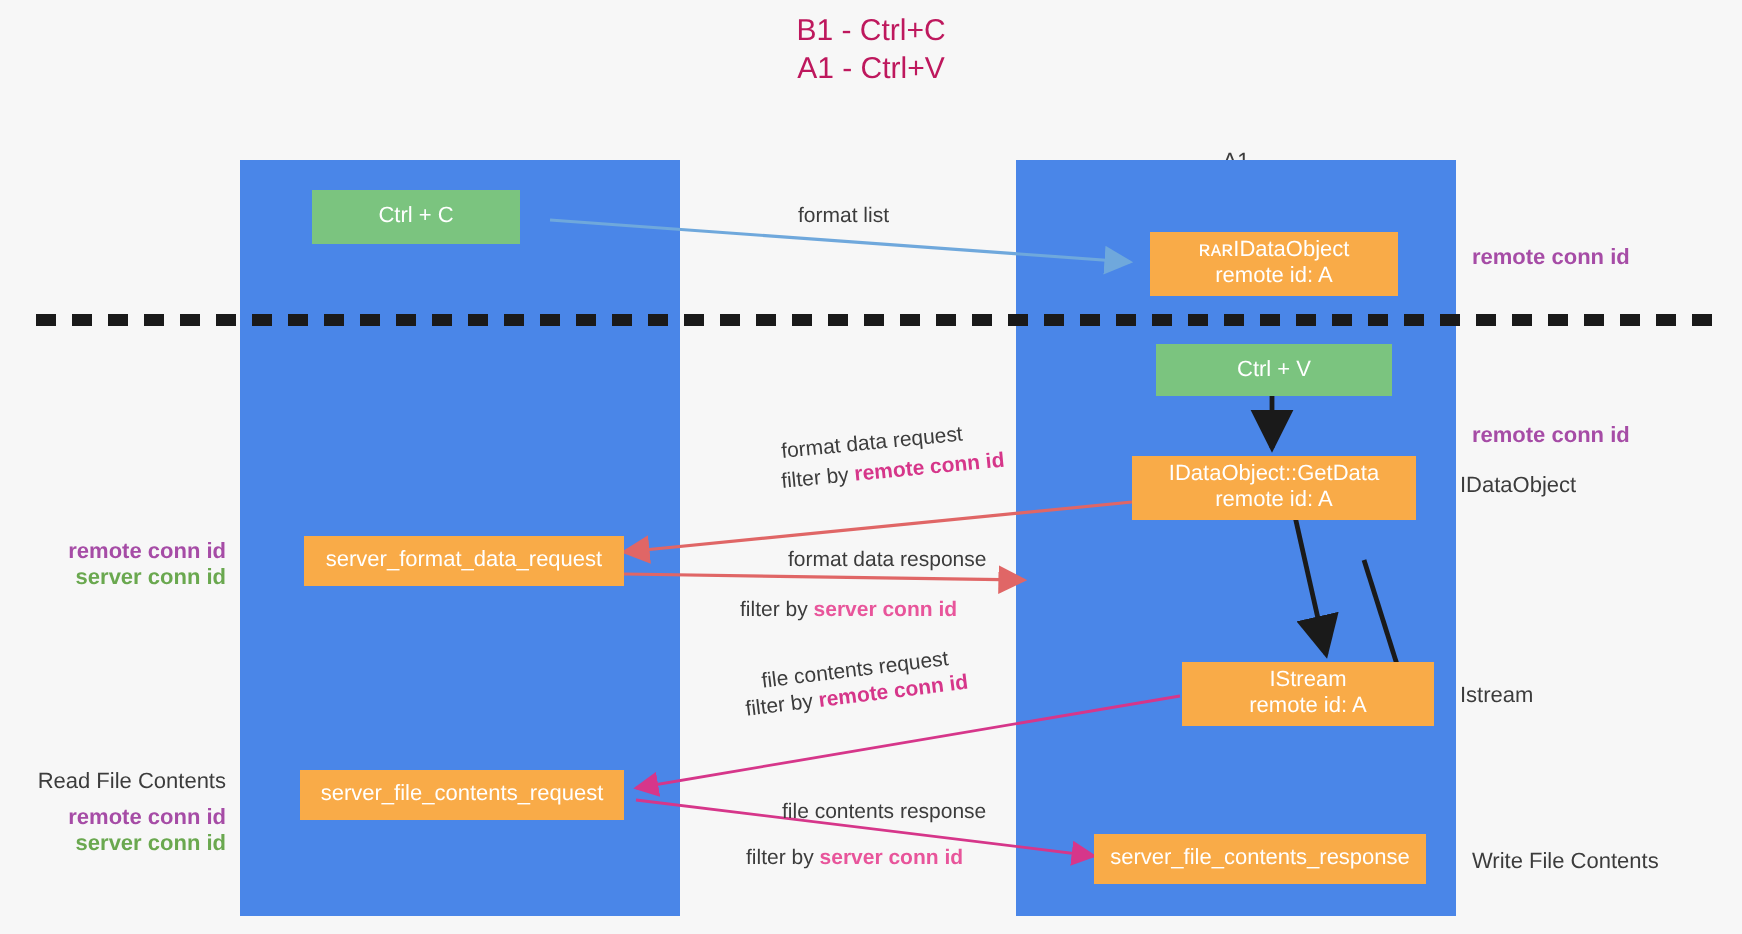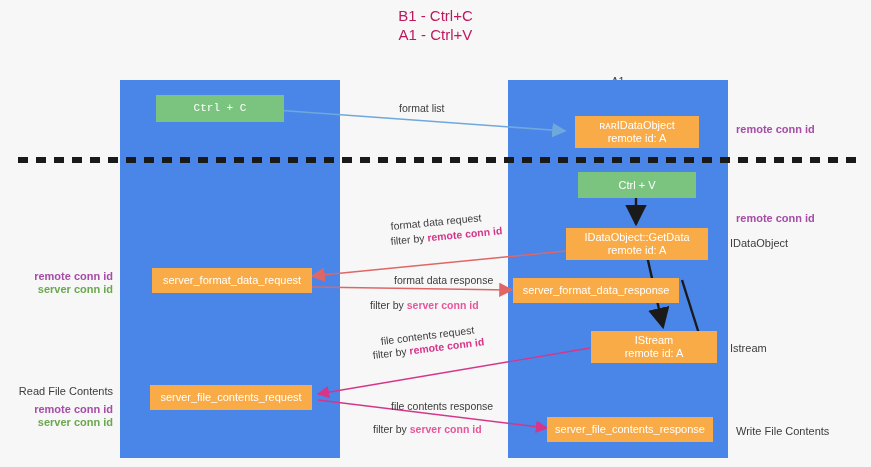--- a/index.html
+++ b/index.html
@@ -98,33 +98,32 @@
 
     <line x1="647" y1="256" x2="663" y2="327" stroke="#1a1a1a" stroke-width="2.4" marker-end="url(#ah-black)"></line>
 
     <line x1="682" y1="280" x2="706" y2="356" stroke="#1a1a1a" stroke-width="2.4"></line>
 
     <line x1="590" y1="348" x2="318" y2="394" stroke="#d6368a" stroke-width="1.4" marker-end="url(#ah-mag)"></line>
 
     <line x1="318" y1="400" x2="547" y2="428" stroke="#d6368a" stroke-width="1.4" marker-end="url(#ah-mag)"></line>
   </svg>
 
-  <div class="box green" style="left:156px;top:95px;width:128px;height:27px;font-family:Liberation Mono, monospace;">Ctrl + C</div>
+  <div class="box green" style="left:156px;top:95px;width:104px;height:27px;">Ctrl + C</div>
 
   <div class="box orange" style="left:575px;top:116px;width:124px;height:32px;">ʀᴀʀIDataObject
 remote id: A</div>
 
   <div class="box green" style="left:578px;top:172px;width:118px;height:26px;">Ctrl + V</div>
 
   <div class="box orange" style="left:566px;top:228px;width:142px;height:32px;">IDataObject::GetData
 remote id: A</div>
 
   <div class="box orange" style="left:152px;top:268px;width:160px;height:25px;">server_format_data_request</div>
 
-  <div class="box orange" style="left:513px;top:278px;width:166px;height:25px;">server_format_data_response</div>
 
   <div class="box orange" style="left:591px;top:331px;width:126px;height:32px;">IStream
 remote id: A</div>
 
   <div class="box orange" style="left:547px;top:417px;width:166px;height:25px;">server_file_contents_response</div>
 
   <div class="box orange" style="left:150px;top:385px;width:162px;height:25px;">server_file_contents_request</div>
 
   <div class="divider"></div>
 

